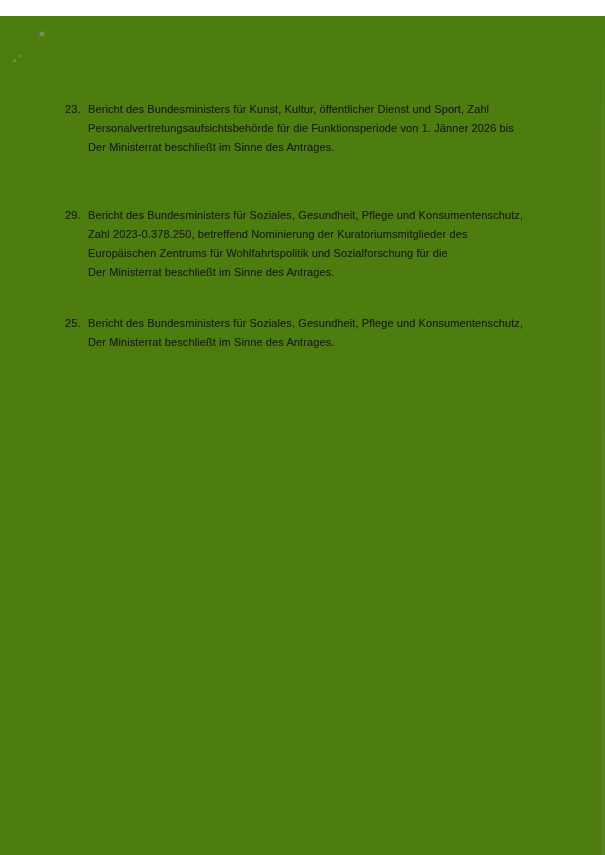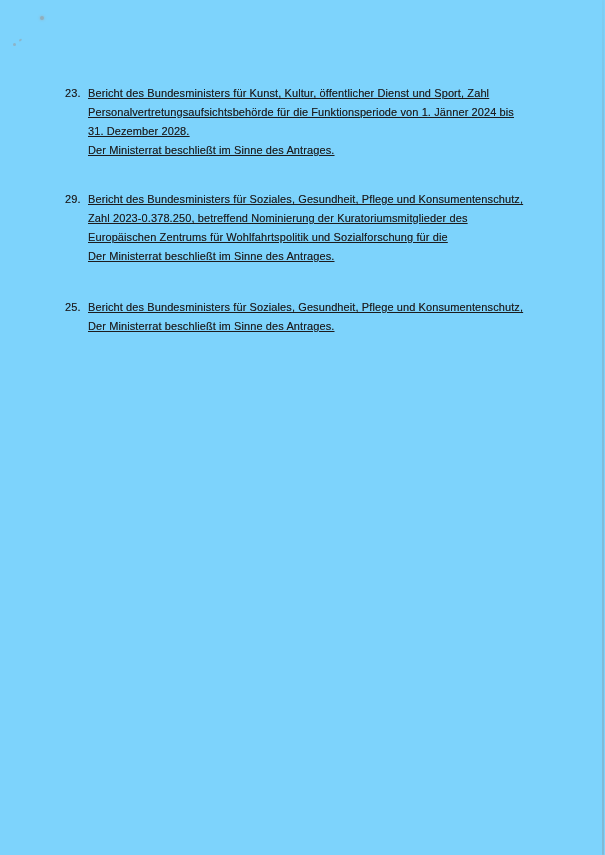--- a/index.html
+++ b/index.html
@@ -6,22 +6,23 @@
   body {
     width: 605px;
     height: 855px;
     background: #ffffff;
     position: relative;
     font-family: "Liberation Sans", "DejaVu Sans", sans-serif;
   }
   .page {
     position: absolute;
     inset: 0;
-    background: #7dd3fc;
+    background: #4d7c0f;
     overflow: hidden;
+    margin-top: 16px;
   }
   
   .edge-shadow {
     position: absolute;
     top: 0;
     right: 1px;
     width: 2px;
     height: 100%;
     background: linear-gradient(to bottom,
       rgba(130,130,130,0.06) 0%,
@@ -53,38 +54,37 @@
     letter-spacing: 0.1px;
     text-shadow: 0 0 0.5px rgba(40,40,40,0.55); 
   }
   .item-23 { top: 84px; }
   .item-24 { top: 190px; }
   .item-25 { top: 298px; }
   .num {
     flex: 0 0 23px;
     width: 23px;
   }
-  .line { white-space: nowrap; text-decoration: underline; }
+  .line { white-space: nowrap; }
 </style>
 </head>
 <body>
 
 <div class="page">
 
   <span class="speck speck-a"></span>
   <span class="speck speck-b"></span>
   <span class="speck speck-c"></span>
   <div class="edge-shadow"></div>
 
   <section class="item item-23">
     <span class="num">23.</span>
     <div class="body">
       <div class="line">Bericht des Bundesministers für Kunst, Kultur, öffentlicher Dienst und Sport, Zahl</div>
-      <div class="line">Personalvertretungsaufsichtsbehörde für die Funktionsperiode von 1. Jänner 2024 bis</div>
-      <div class="line">31. Dezember 2028.</div>
+      <div class="line">Personalvertretungsaufsichtsbehörde für die Funktionsperiode von 1. Jänner 2026 bis</div>
       <div class="line resolution">Der Ministerrat beschließt im Sinne des Antrages.</div>
     </div>
   </section>
 
   <section class="item item-24">
     <span class="num">29.</span>
     <div class="body">
       <div class="line">Bericht des Bundesministers für Soziales, Gesundheit, Pflege und Konsumentenschutz,</div>
       <div class="line">Zahl 2023-0.378.250, betreffend Nominierung der Kuratoriumsmitglieder des</div>
       <div class="line">Europäischen Zentrums für Wohlfahrtspolitik und Sozialforschung für die</div>

